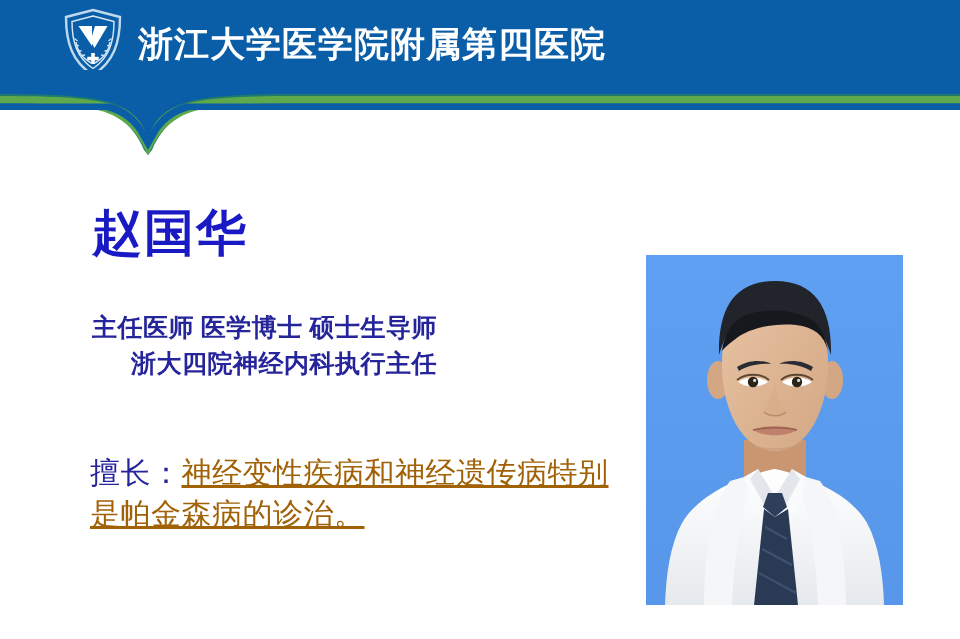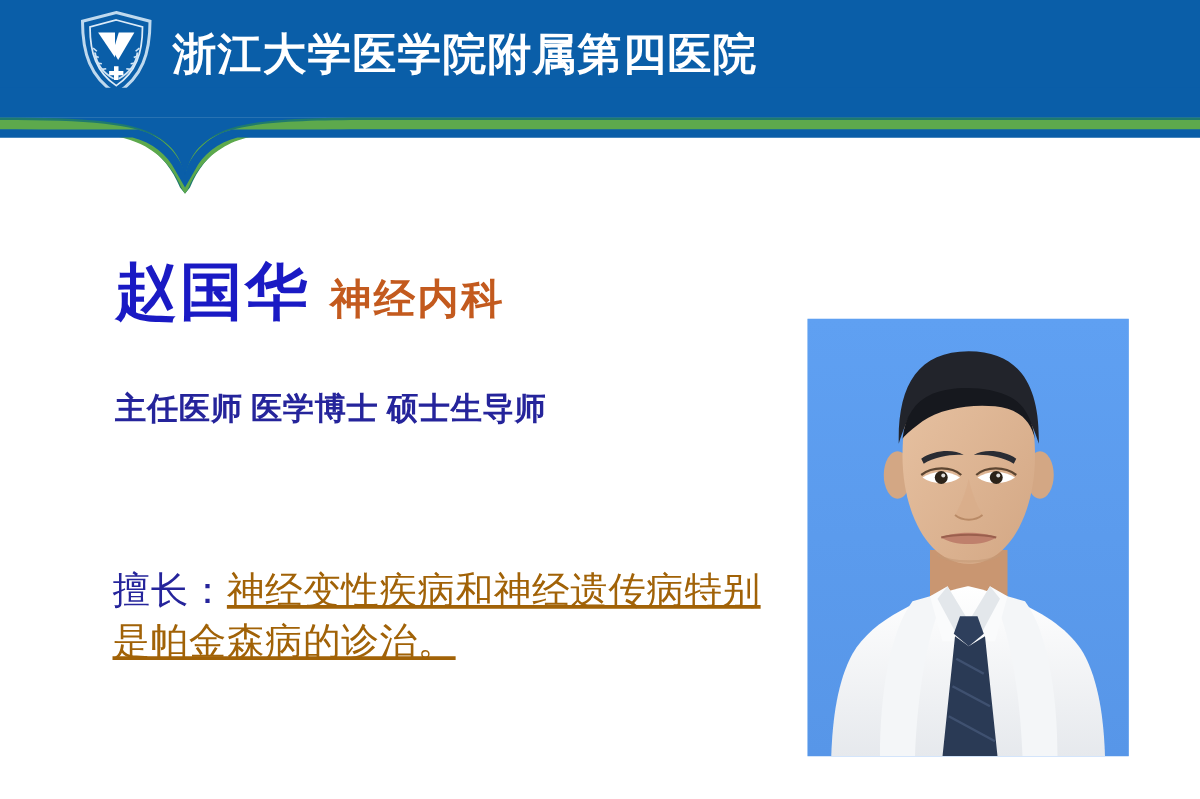--- a/index.html
+++ b/index.html
@@ -211,25 +211,25 @@
       <path d="M0 26 C72 26 108 29 128 41 C142 50 147 62 148 76 C149 62 154 50 168 41 C188 29 224 26 296 26 H960 V33.5 H296 C230 33.5 198 36.5 180 47 C164 56 156 68 150 82 L148 85 L146 82 C140 68 132 56 116 47 C98 36.5 66 33.5 0 33.5 Z" fill="#5DA94C"></path>
 
       <path d="M0 33.5 H110 C128 38 140 50 146 63 L148 70 L150 63 C156 50 168 38 186 33.5 H960 V40 H190 C174 44 162 54 156 66 L148 80 L140 66 C134 54 122 44 106 40 H0 Z" fill="#0A5EA8"></path>
     </svg>
   </div>
 
   <div class="content">
 
     <div class="name-row">
       <span class="doctor-name">赵国华</span>
-      <span class="department">神经内科</span>
     </div>
 
     <div class="credentials">
       <div>主任医师  医学博士 硕士生导师</div>
+      <div>浙大四院神经内科执行主任</div>
     </div>
 
     <div class="specialty">
       <span class="specialty-label">擅长：</span><span class="specialty-text">神经变性疾病和神经遗传病特别是帕金森病的诊治。</span>
     </div>
 
   </div>
 
   <div class="portrait">
     <svg viewBox="0 0 257 350" xmlns="http://www.w3.org/2000/svg" aria-hidden="true">

